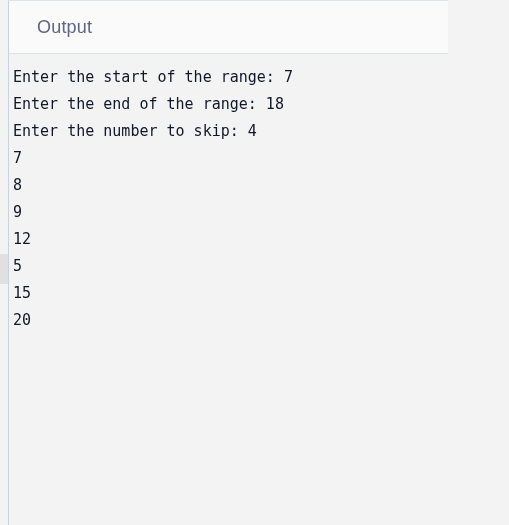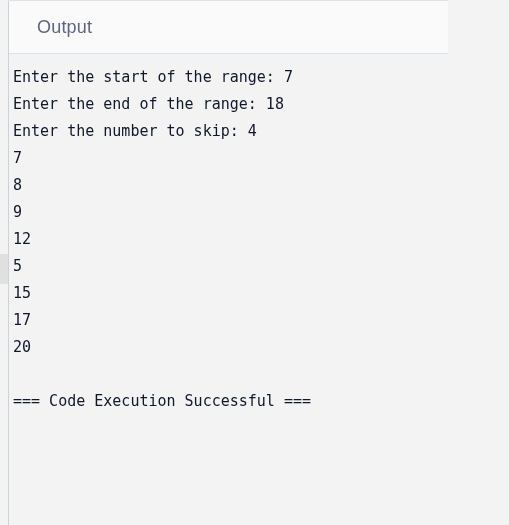--- a/index.html
+++ b/index.html
@@ -127,23 +127,21 @@
   <div class="output-body">
     <div class="console-line">Enter the start of the range: 7</div>
     <div class="console-line">Enter the end of the range: 18</div>
     <div class="console-line">Enter the number to skip: 4</div>
     <div class="console-line">7</div>
     <div class="console-line">8</div>
     <div class="console-line">9</div>
     <div class="console-line">12</div>
     <div class="console-line">5</div>
     <div class="console-line">15</div>
-    <div class="console-line">17</div>
     <div class="console-line">20</div>
     <div class="console-line blank"></div>
-    <div class="console-line">=== Code Execution Successful ===</div>
   </div>
 
   <div class="scroll-track">
     <div class="scroll-thumb"></div>
   </div>
 
 </div>
 
 </body></html>

